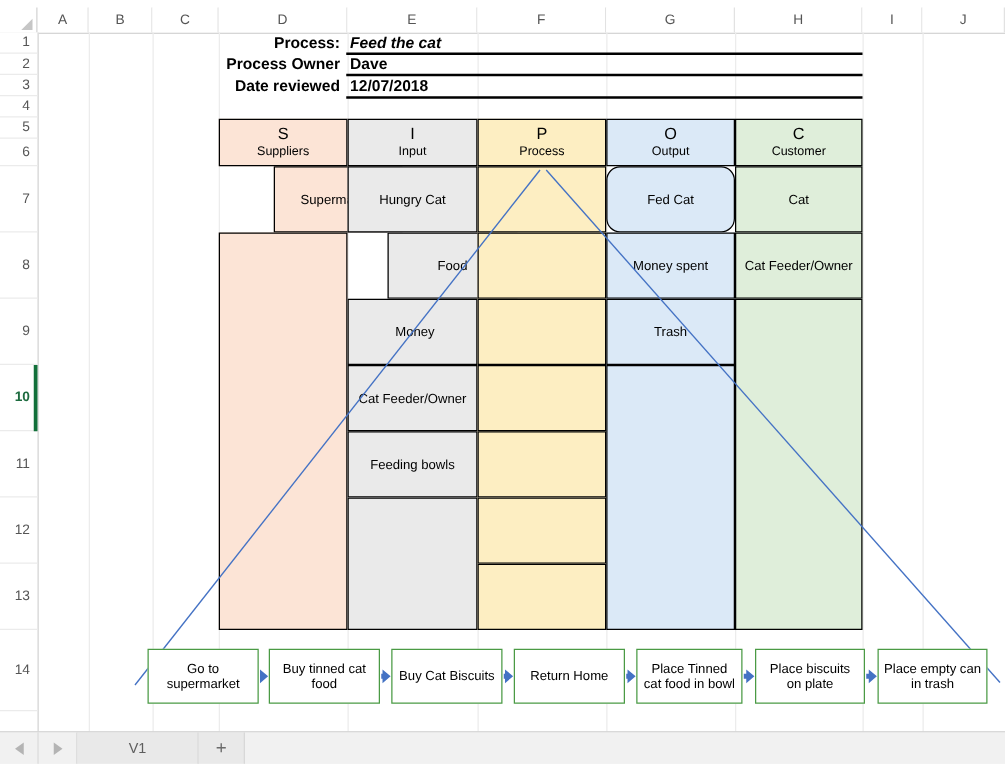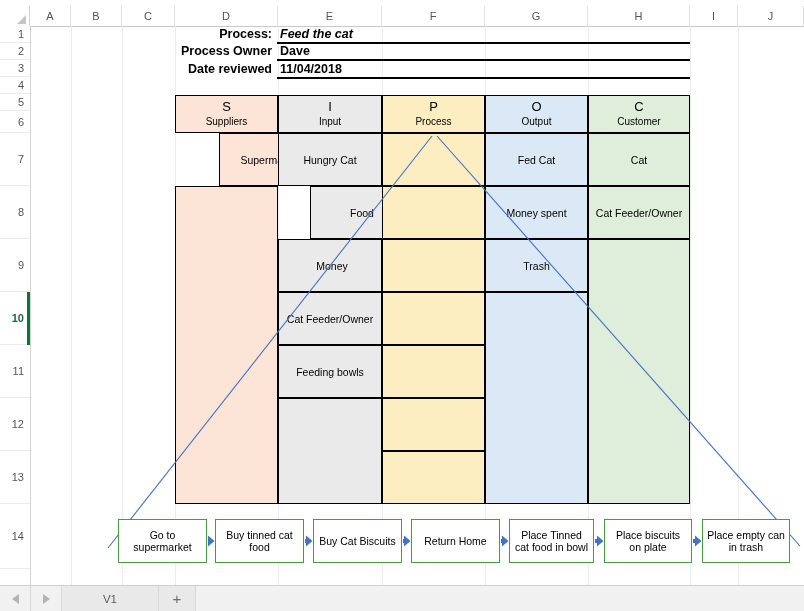--- a/index.html
+++ b/index.html
@@ -170,21 +170,21 @@
     </div>
 
   <div id="meta-block">
       <div class="meta-label" style="left: 160px; width: 112px; top: 27px;">Process:</div>
       <div class="meta-value" style="left: 280px; top: 27px; font-style: italic;">Feed the cat</div>
       <div class="meta-rule" style="left: 277px; width: 413px; top: 42px;"></div>
       <div class="meta-label" style="left: 160px; width: 112px; top: 44px;">Process Owner</div>
       <div class="meta-value" style="left: 280px; top: 44px;">Dave</div>
       <div class="meta-rule" style="left: 277px; width: 413px; top: 59px;"></div>
       <div class="meta-label" style="left: 160px; width: 112px; top: 62px;">Date reviewed</div>
-      <div class="meta-value" style="left: 280px; top: 62px;">11/04/2018</div>
+      <div class="meta-value" style="left: 280px; top: 62px;">12/07/2018</div>
       <div class="meta-rule" style="left: 277px; width: 413px; top: 77px;"></div>
     </div>
 
   <div class="sipoc">
     <div id="sipoc-headers">
         <div class="cell header" style="left: 0px; top: 0px; width: 103px; height: 38px; background: rgb(252, 228, 214);">
           <span class="letter">S</span>
           <span class="word">Suppliers</span>
         </div>
         <div class="cell header" style="left: 103px; top: 0px; width: 104px; height: 38px; background: rgb(234, 234, 234);">
@@ -213,21 +213,21 @@
         <div class="cell" style="left: 103px; top: 197px; width: 104px; height: 53px; background: rgb(234, 234, 234);">Cat Feeder/Owner</div>
         <div class="cell" style="left: 103px; top: 250px; width: 104px; height: 53px; background: rgb(234, 234, 234);">Feeding bowls</div>
         <div class="cell" style="left: 103px; top: 303px; width: 104px; height: 106px; background: rgb(234, 234, 234);"></div>
         <div class="cell" style="left: 207px; top: 38px; width: 103px; height: 53px; background: rgb(253, 238, 194);"></div>
         <div class="cell" style="left: 207px; top: 91px; width: 103px; height: 53px; background: rgb(253, 238, 194);"></div>
         <div class="cell" style="left: 207px; top: 144px; width: 103px; height: 53px; background: rgb(253, 238, 194);"></div>
         <div class="cell" style="left: 207px; top: 197px; width: 103px; height: 53px; background: rgb(253, 238, 194);"></div>
         <div class="cell" style="left: 207px; top: 250px; width: 103px; height: 53px; background: rgb(253, 238, 194);"></div>
         <div class="cell" style="left: 207px; top: 303px; width: 103px; height: 53px; background: rgb(253, 238, 194);"></div>
         <div class="cell" style="left: 207px; top: 356px; width: 103px; height: 53px; background: rgb(253, 238, 194);"></div>
-        <div class="cell" style="left: 310px; top: 38px; width: 103px; height: 53px; background: rgb(219, 233, 247);">Fed Cat</div>
+        <div class="cell" style="left: 310px; top: 38px; width: 103px; height: 53px; background: rgb(219, 233, 247); border-radius: 11px;">Fed Cat</div>
         <div class="cell" style="left: 310px; top: 91px; width: 103px; height: 53px; background: rgb(219, 233, 247);">Money spent</div>
         <div class="cell" style="left: 310px; top: 144px; width: 103px; height: 53px; background: rgb(219, 233, 247);">Trash</div>
         <div class="cell" style="left: 310px; top: 197px; width: 103px; height: 212px; background: rgb(219, 233, 247);"></div>
         <div class="cell" style="left: 413px; top: 38px; width: 102px; height: 53px; background: rgb(223, 238, 218);">Cat</div>
         <div class="cell" style="left: 413px; top: 91px; width: 102px; height: 53px; background: rgb(223, 238, 218);">Cat Feeder/Owner</div>
         <div class="cell" style="left: 413px; top: 144px; width: 102px; height: 265px; background: rgb(223, 238, 218);"></div>
       </div>
   </div>
 
   <svg class="vlines" viewBox="0 0 804 611" width="804" height="611">

